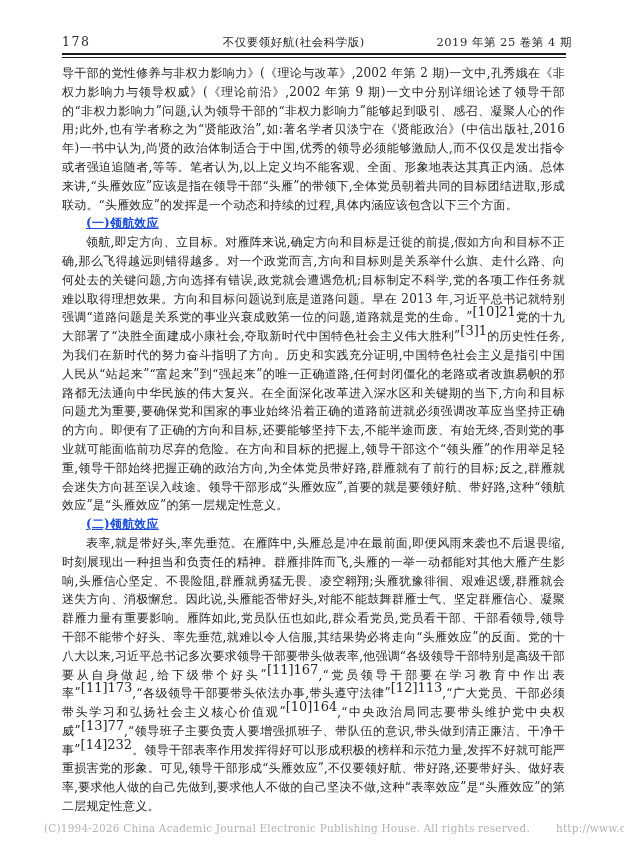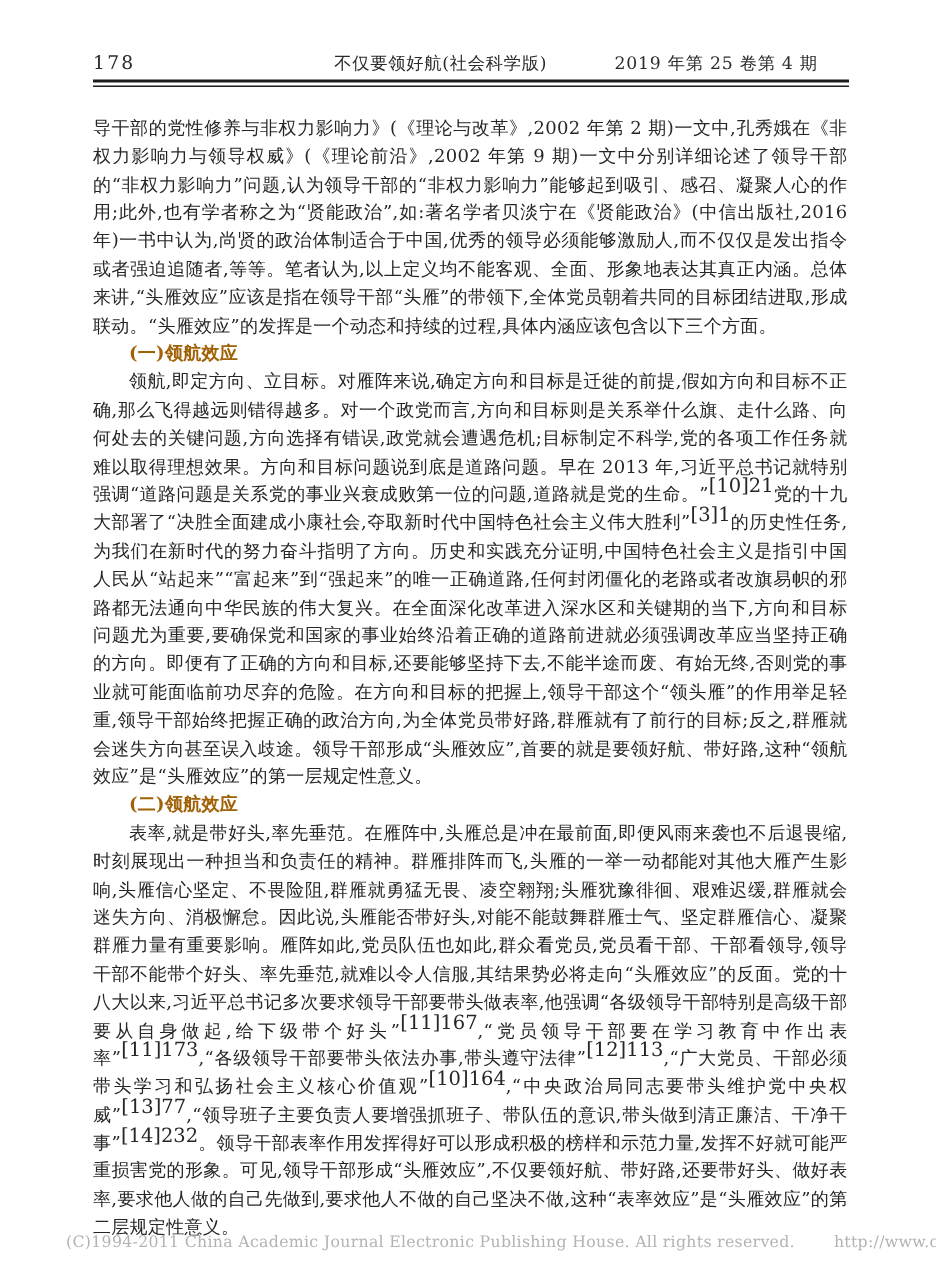--- a/index.html
+++ b/index.html
@@ -17,54 +17,55 @@
     left: 62px;
     right: 52px;
     display: flex;
     align-items: baseline;
     font-size: 11.5px;
     color: #2b2b2b;
     letter-spacing: 0.5px;
   }
   .header .h-left  { flex: 1; text-align: left; font-size: 12.5px; letter-spacing: 1.5px; }
   .header .h-mid   { flex: 2; text-align: center; }
-  .header .h-right { flex: 1.4; white-space: nowrap; }
+  .header .h-right { flex: 1.4; text-align: right; white-space: nowrap; }
   .header-rule {
     position: absolute;
     top: 53px;
     left: 62px;
     right: 58px;
     border-top: 2.4px solid #1c1c1c;
   }
   .header-rule::after {
     content: "";
     display: block;
     margin-top: 2px;
     border-top: 1px solid #1c1c1c;
   }
   .article {
     position: absolute;
-    top: 76px;
+    top: 64px;
     left: 62px;
     right: 59px;
     color: #262626;
     font-size: 12px;
     line-height: 18.8px;
     text-align: justify;
     letter-spacing: 0.2px;
   }
   .para { margin: 0; text-indent: 0; }
   .para.indent { text-indent: 2em; }
   .subheading {
     margin: 0;
     font-weight: bold;
-    color: #a16207;
+    color: #1d4ed8;
     text-indent: 2em;
     font-size: 12px;
     line-height: 18.8px;
+    text-decoration: underline;
   }
   sup.cite {
     font-size: 13px;
     line-height: 0;
     vertical-align: super;
     letter-spacing: 0;
   }
   .footer {
     position: absolute;
     left: 44px;
@@ -92,16 +93,16 @@
 
   <div class="article">
       <p class="para">导干部的党性修养与非权力影响力》(《理论与改革》,2002 年第 2 期)一文中,孔秀娥在《非权力影响力与领导权威》(《理论前沿》,2002 年第 9 期)一文中分别详细论述了领导干部的“非权力影响力”问题,认为领导干部的“非权力影响力”能够起到吸引、感召、凝聚人心的作用;此外,也有学者称之为“贤能政治”,如:著名学者贝淡宁在《贤能政治》(中信出版社,2016 年)一书中认为,尚贤的政治体制适合于中国,优秀的领导必须能够激励人,而不仅仅是发出指令或者强迫追随者,等等。笔者认为,以上定义均不能客观、全面、形象地表达其真正内涵。总体来讲,“头雁效应”应该是指在领导干部“头雁”的带领下,全体党员朝着共同的目标团结进取,形成联动。“头雁效应”的发挥是一个动态和持续的过程,具体内涵应该包含以下三个方面。</p>
       <h4 class="subheading">(一)领航效应</h4>
       <p class="para indent">领航,即定方向、立目标。对雁阵来说,确定方向和目标是迁徙的前提,假如方向和目标不正确,那么飞得越远则错得越多。对一个政党而言,方向和目标则是关系举什么旗、走什么路、向何处去的关键问题,方向选择有错误,政党就会遭遇危机;目标制定不科学,党的各项工作任务就难以取得理想效果。方向和目标问题说到底是道路问题。早在 2013 年,习近平总书记就特别强调“道路问题是关系党的事业兴衰成败第一位的问题,道路就是党的生命。”<sup class="cite">[10]21</sup>党的十九大部署了“决胜全面建成小康社会,夺取新时代中国特色社会主义伟大胜利”<sup class="cite">[3]1</sup>的历史性任务,为我们在新时代的努力奋斗指明了方向。历史和实践充分证明,中国特色社会主义是指引中国人民从“站起来”“富起来”到“强起来”的唯一正确道路,任何封闭僵化的老路或者改旗易帜的邪路都无法通向中华民族的伟大复兴。在全面深化改革进入深水区和关键期的当下,方向和目标问题尤为重要,要确保党和国家的事业始终沿着正确的道路前进就必须强调改革应当坚持正确的方向。即便有了正确的方向和目标,还要能够坚持下去,不能半途而废、有始无终,否则党的事业就可能面临前功尽弃的危险。在方向和目标的把握上,领导干部这个“领头雁”的作用举足轻重,领导干部始终把握正确的政治方向,为全体党员带好路,群雁就有了前行的目标;反之,群雁就会迷失方向甚至误入歧途。领导干部形成“头雁效应”,首要的就是要领好航、带好路,这种“领航效应”是“头雁效应”的第一层规定性意义。</p>
       <h4 class="subheading">(二)领航效应</h4>
       <p class="para indent">表率,就是带好头,率先垂范。在雁阵中,头雁总是冲在最前面,即便风雨来袭也不后退畏缩,时刻展现出一种担当和负责任的精神。群雁排阵而飞,头雁的一举一动都能对其他大雁产生影响,头雁信心坚定、不畏险阻,群雁就勇猛无畏、凌空翱翔;头雁犹豫徘徊、艰难迟缓,群雁就会迷失方向、消极懈怠。因此说,头雁能否带好头,对能不能鼓舞群雁士气、坚定群雁信心、凝聚群雁力量有重要影响。雁阵如此,党员队伍也如此,群众看党员,党员看干部、干部看领导,领导干部不能带个好头、率先垂范,就难以令人信服,其结果势必将走向“头雁效应”的反面。党的十八大以来,习近平总书记多次要求领导干部要带头做表率,他强调“各级领导干部特别是高级干部要从自身做起,给下级带个好头”<sup class="cite">[11]167</sup>,“党员领导干部要在学习教育中作出表率”<sup class="cite">[11]173</sup>,“各级领导干部要带头依法办事,带头遵守法律”<sup class="cite">[12]113</sup>,“广大党员、干部必须带头学习和弘扬社会主义核心价值观”<sup class="cite">[10]164</sup>,“中央政治局同志要带头维护党中央权威”<sup class="cite">[13]77</sup>,“领导班子主要负责人要增强抓班子、带队伍的意识,带头做到清正廉洁、干净干事”<sup class="cite">[14]232</sup>。领导干部表率作用发挥得好可以形成积极的榜样和示范力量,发挥不好就可能严重损害党的形象。可见,领导干部形成“头雁效应”,不仅要领好航、带好路,还要带好头、做好表率,要求他人做的自己先做到,要求他人不做的自己坚决不做,这种“表率效应”是“头雁效应”的第二层规定性意义。</p>
     </div>
 
   <div class="footer">
-    <span>(C)1994-2011 China Academic Journal Electronic Publishing House. All rights reserved.</span><span class="f-url">http://www.cnki.net</span>
+    <span>(C)1994-2026 China Academic Journal Electronic Publishing House. All rights reserved.</span><span class="f-url">http://www.cnki.net</span>
   </div>
 
 </div>
 
 </body></html>

